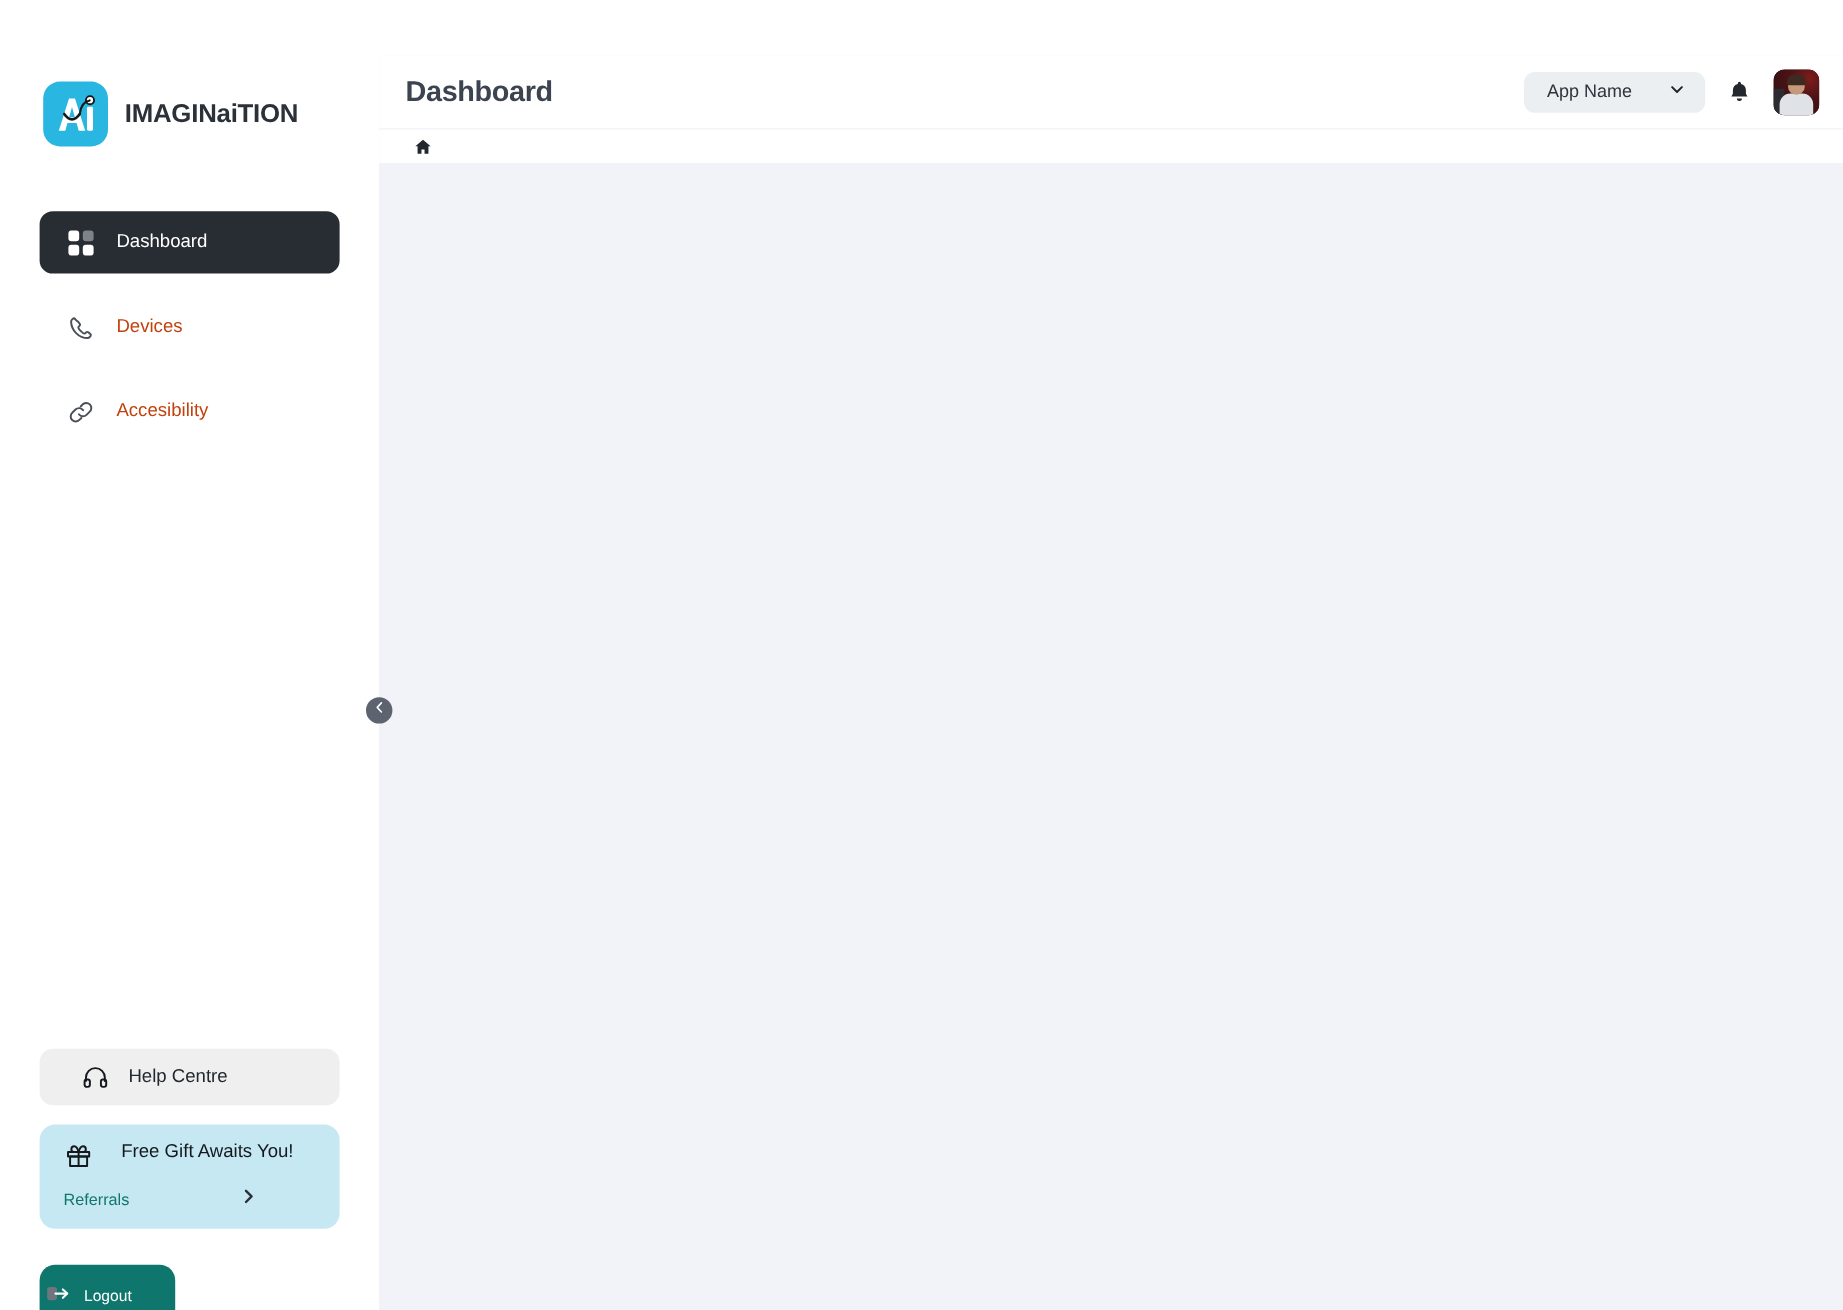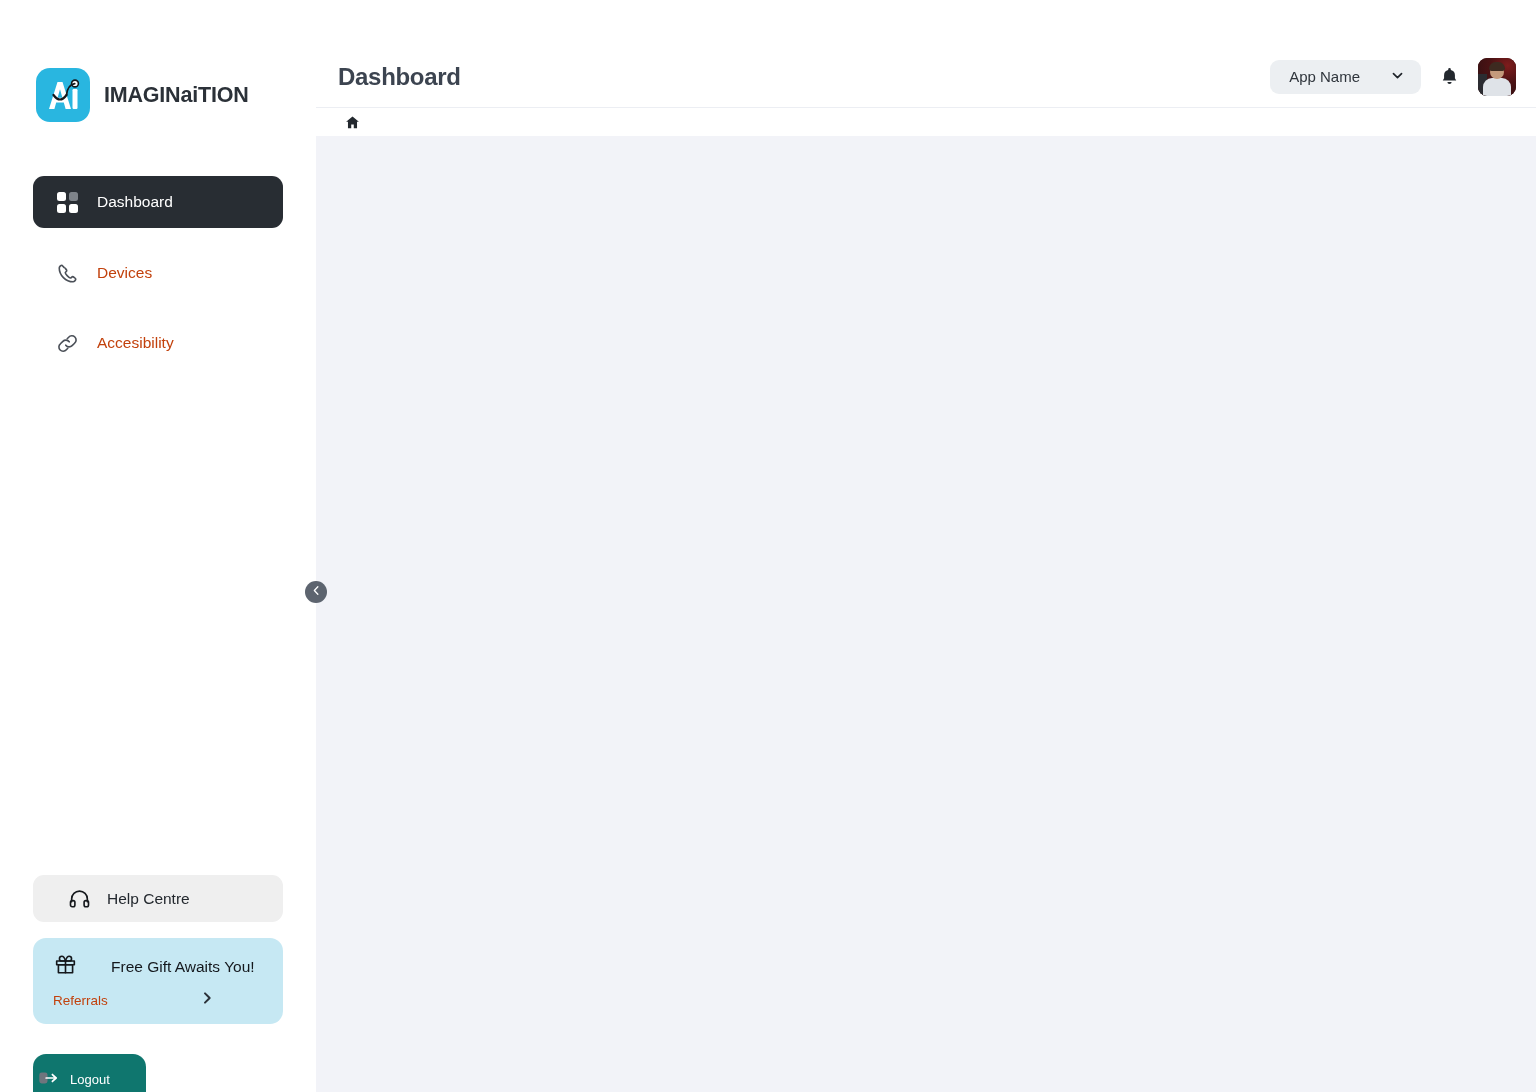--- a/index.html
+++ b/index.html
@@ -118,32 +118,32 @@
 
   .gift-card {
     margin-top: 16px;
     background: #c6e8f3;
     border-radius: 13px;
     padding: 14px 18px 14px 20px;
     cursor: pointer;
   }
   .gift-top {
     display: flex;
-    align-items: flex-end;
-    gap: 34px;
+    align-items: flex-start;
+    gap: 24px;
   }
   .gift-title { font-size: 15.5px; color: #14181d; }
   .gift-bottom {
     display: flex;
     align-items: center;
     justify-content: space-between;
     margin-top: 14px;
     padding-right: 50px;
   }
-  .gift-sub { font-size: 13.5px; color: #c2410c; }
+  .gift-sub { font-size: 13.5px; color: #0f766e; }
 
   .logout-btn {
     margin: 30px 0 0 33px;
     width: 113px;
     height: 50px;
     background: #0f766e;
     border-radius: 13px;
     display: flex;
     align-items: center;
     gap: 11px;

